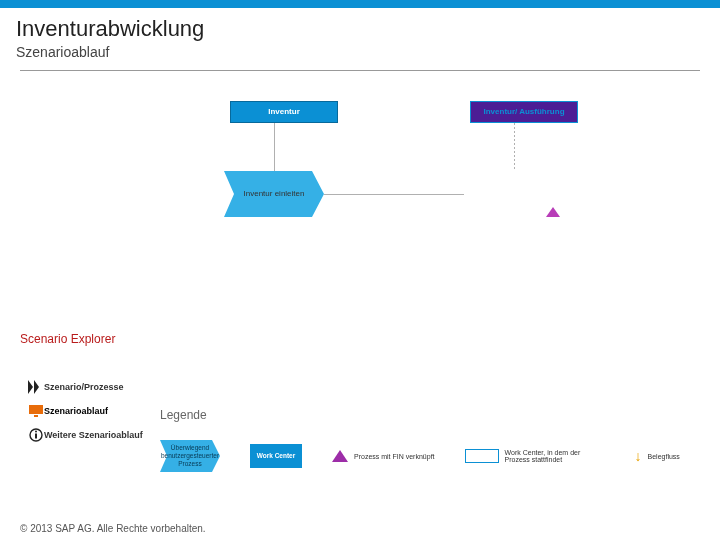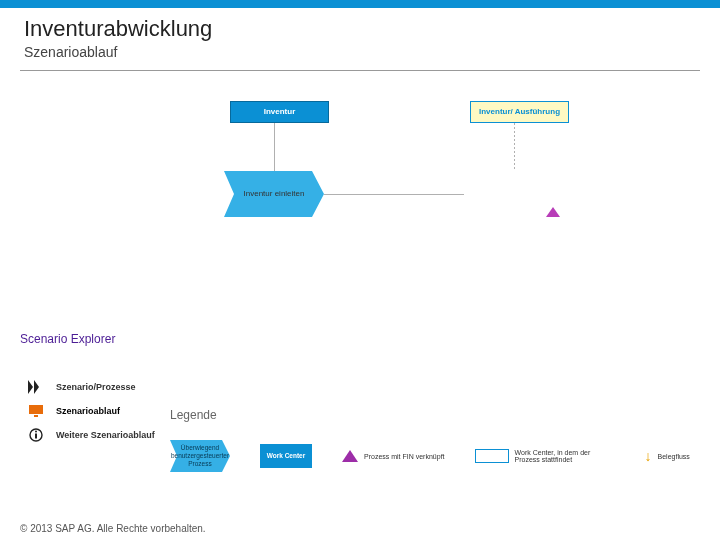--- a/index.html
+++ b/index.html
@@ -1,55 +1,55 @@
 <!DOCTYPE html>
 <html><head>
 <meta charset="utf-8">
 <style>
   * { box-sizing: border-box; margin: 0; padding: 0; }
   html, body { width: 720px; height: 540px; font-family: Arial, Helvetica, sans-serif; background: #fff; color: #333; }
   .topbar { width: 100%; height: 8px; background: #0b90d4; }
-  .header { padding: 8px 20px 4px 24px; }
+  .header { padding: 8px 20px 4px 16px; }
   .h1 { font-size: 22px; font-weight: 400; color: #222; }
   .h2 { font-size: 14px; font-weight: 400; color: #444; margin-top: 2px; }
   .hr { height: 1px; background: #999; margin: 6px 20px 0 20px; }
 
   .diagram { position: relative; height: 230px; margin-top: 10px; }
 
   
   .topbox {
-    position: absolute; width: 99px; height: 22px;
+    position: absolute; width: 108px; height: 22px;
     background: #0b90d4; color: #fff; font-size: 8px; line-height: 10px;
     text-align: center; display:flex; align-items:center; justify-content:center;
     border: 1px solid #07699b; font-weight: bold;
   }
-  .topbox.off { background:#fef9c3; color:#0b90d4; border:1px solid #0b90d4; }
+  .topbox.off { background:#4c1d95; color:#0b90d4; border:1px solid #0b90d4; }
 
   
   .step {
     position: absolute; width: 100px; height: 46px;
     display:flex; align-items:center; justify-content:center;
     font-size: 8px; line-height: 10px; text-align:center; color:#333;
   }
   .step svg { position:absolute; top:0; left:0; width:100%; height:100%; }
   .step .lbl { position: relative; z-index: 2; padding: 0 6px; }
 
   .connector { position:absolute; height:1px; background:#b0b0b0; }
   .vconn { position:absolute; width:1px; background:#b0b0b0; }
 
-  .se-title { position:absolute; left:20px; bottom:194px; font-size:12px; color:#4c1d95; line-height:14px; }
+  .se-title { position:absolute; left:20px; bottom:194px; font-size:12px; color:#b91c1c; line-height:14px; }
   .bottom { position:absolute; left:0; right:0; bottom:0; height:190px; }
 
   .menu { position:absolute; left:28px; top:30px; width:180px; }
-  .mitem { display:flex; align-items:center; gap:12px; margin-bottom:10px; font-size:9px; font-weight:bold; color:#333; }
+  .mitem { display:flex; align-items:center; gap:0; margin-bottom:10px; font-size:9px; font-weight:bold; color:#333; }
   .mitem.current { color:#000; }
   .micon { width:16px; height:14px; display:flex; align-items:center; justify-content:center; }
   .micon svg { width:16px; height:14px; }
 
-  .legend-area { position:absolute; left:160px; top:58px; right:6px;margin-left:10px; }
+  .legend-area { position:absolute; left:160px; top:58px; right:6px; }
   .legend-title { font-size:12px; color:#666; margin-bottom:18px; }
   .legend-row { display:flex; align-items:center; gap:30px; flex-wrap:wrap; }
   .litem { display:flex; align-items:center; gap:6px; font-size:7px; color:#333; }
   .swatch-chev { width:60px; height:32px; position:relative; }
   .swatch-chev svg { width:100%; height:100%; }
   .swatch-chev .lt { position:absolute; top:0; left:0; width:100%; height:100%; display:flex; align-items:center; justify-content:center; font-size:6.5px; line-height:8px; text-align:center; padding:0 4px; }
   .tri { width:0; height:0; border-left:8px solid transparent; border-right:8px solid transparent; border-bottom:12px solid #9d2da8; display:inline-block; }
   .arrowdn { font-size:14px; color:#e8a200; font-weight:bold; }
 
   .footer { position:absolute; left:20px; bottom:6px; font-size:10px; color:#555; }

